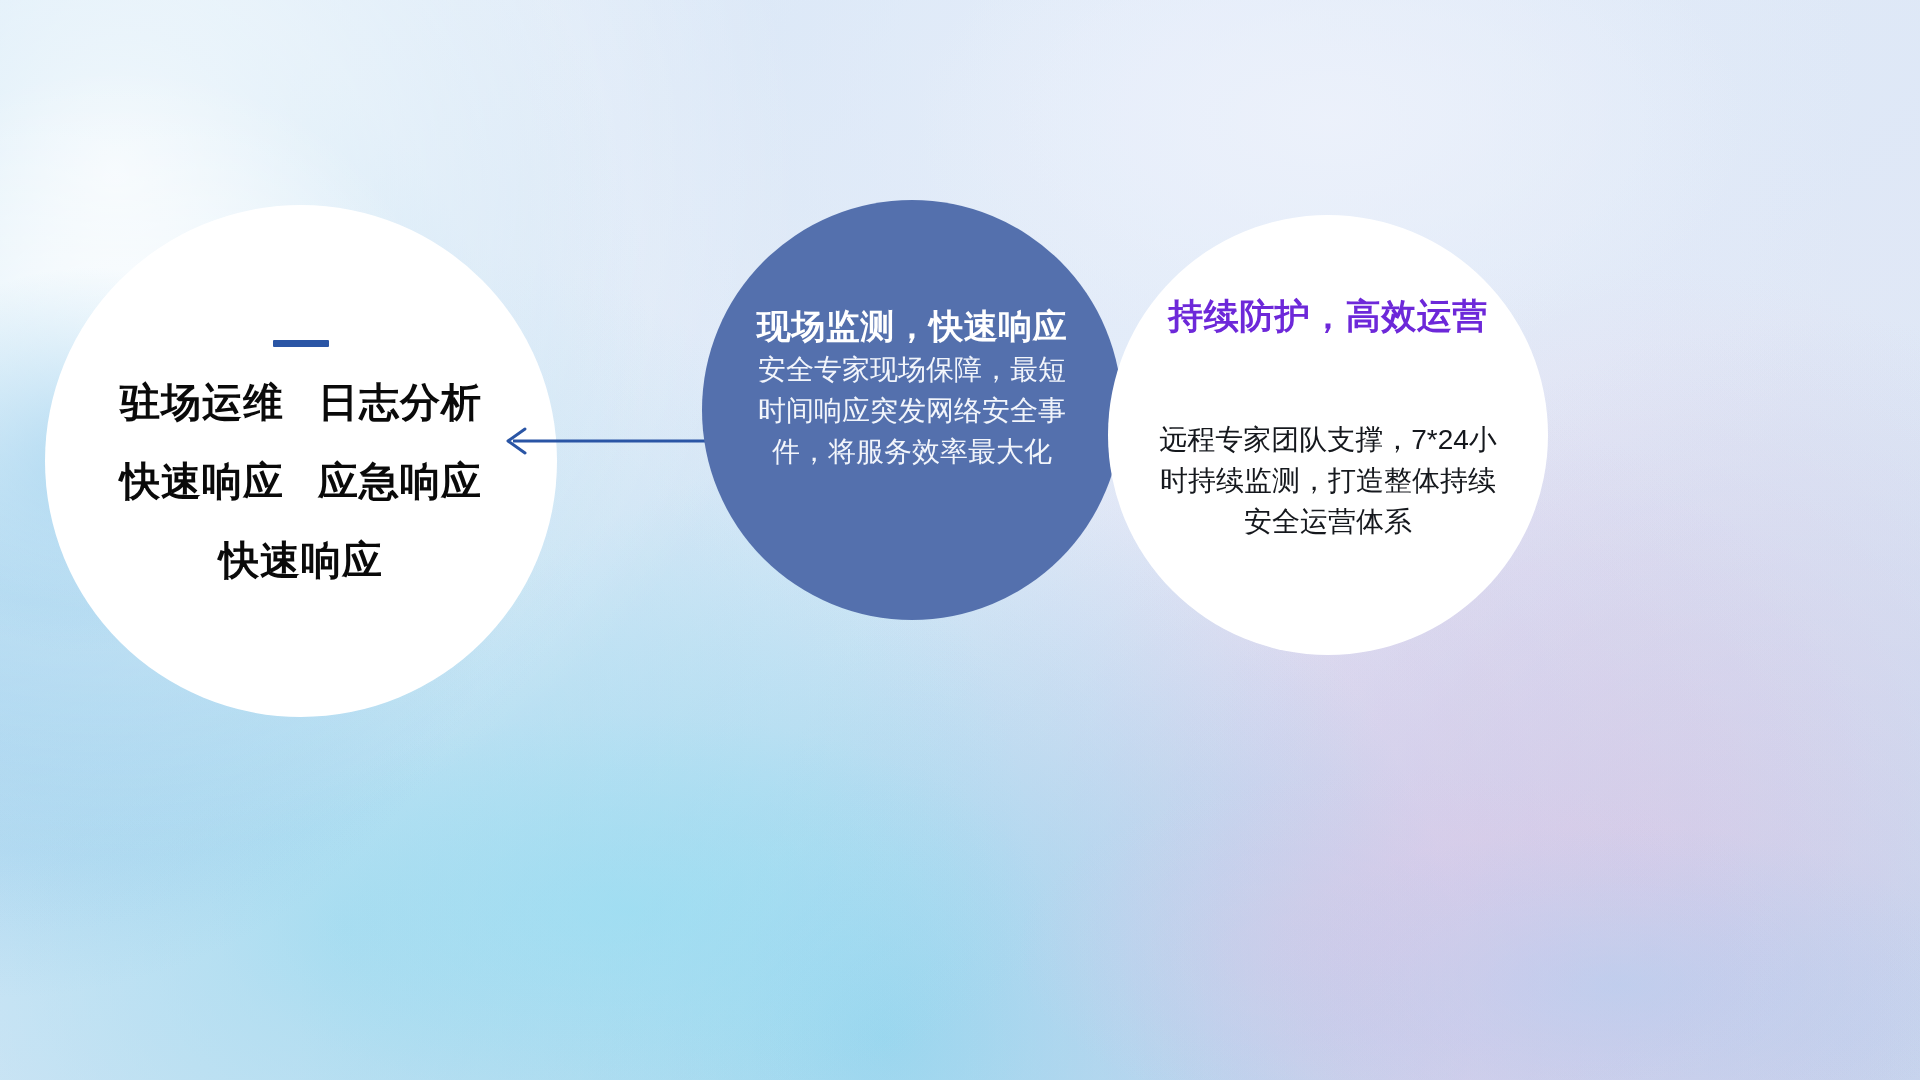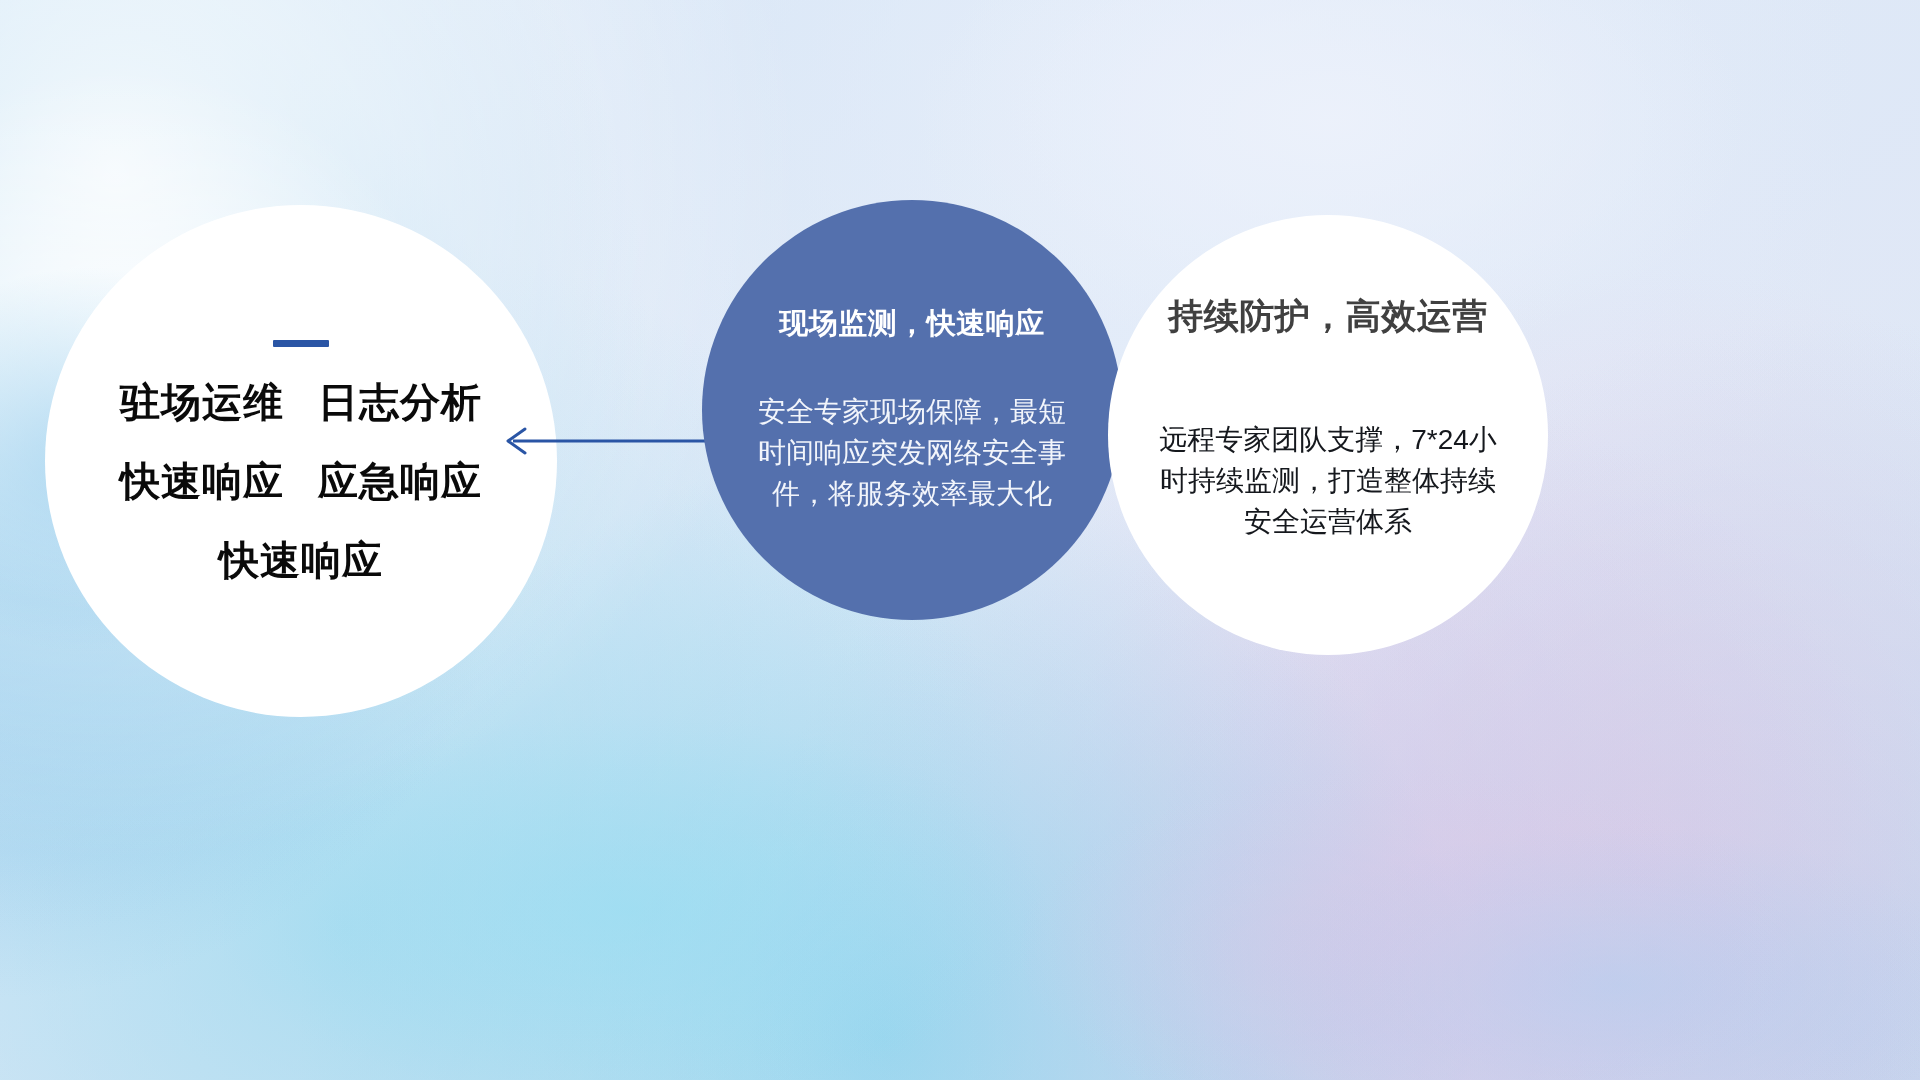--- a/index.html
+++ b/index.html
@@ -48,29 +48,29 @@
   .dash{width:56px;height:7px;background:#2a55a5;border-radius:1px;margin-top:135px;}
   .left-lines{margin-top:34px;display:flex;flex-direction:column;gap:36px;}
   .left-line{font-size:40px;font-weight:bold;color:#0a0a0a;letter-spacing:1px;
              white-space:nowrap;line-height:1.08;}
   .left-line .gap{display:inline-block;width:34px;}
 
   #circle-mid{
     left:702px;top:200px;width:420px;height:420px;background:#5470ad;
     z-index:3;
   }
-  .mid-head{margin-top:104px;font-size:29px;font-weight:bold;color:#ffffff;
+  .mid-head{margin-top:104px;font-size:34px;font-weight:bold;color:#ffffff;
             letter-spacing:.5px;white-space:nowrap;}
-  .mid-body{margin-top:48px;width:330px;font-size:28px;color:#f2f5fb;
+  .mid-body{width:330px;font-size:28px;color:#f2f5fb;
             line-height:1.46;font-weight:400;}
 
   #circle-right{
     left:1108px;top:215px;width:440px;height:440px;background:#ffffff;z-index:4;
   }
-  .right-head{margin-top:78px;font-size:35px;font-weight:bold;color:#404040;
+  .right-head{margin-top:78px;font-size:35px;font-weight:bold;color:#6d28d9;
               letter-spacing:.5px;white-space:nowrap;}
   .right-body{margin-top:80px;width:360px;font-size:28px;color:#15181d;
               line-height:1.46;font-weight:400;}
 
   
   #arrow{position:absolute;left:495px;top:418px;width:330px;height:46px;z-index:2;}
 </style>
 </head>
 <body>
 

